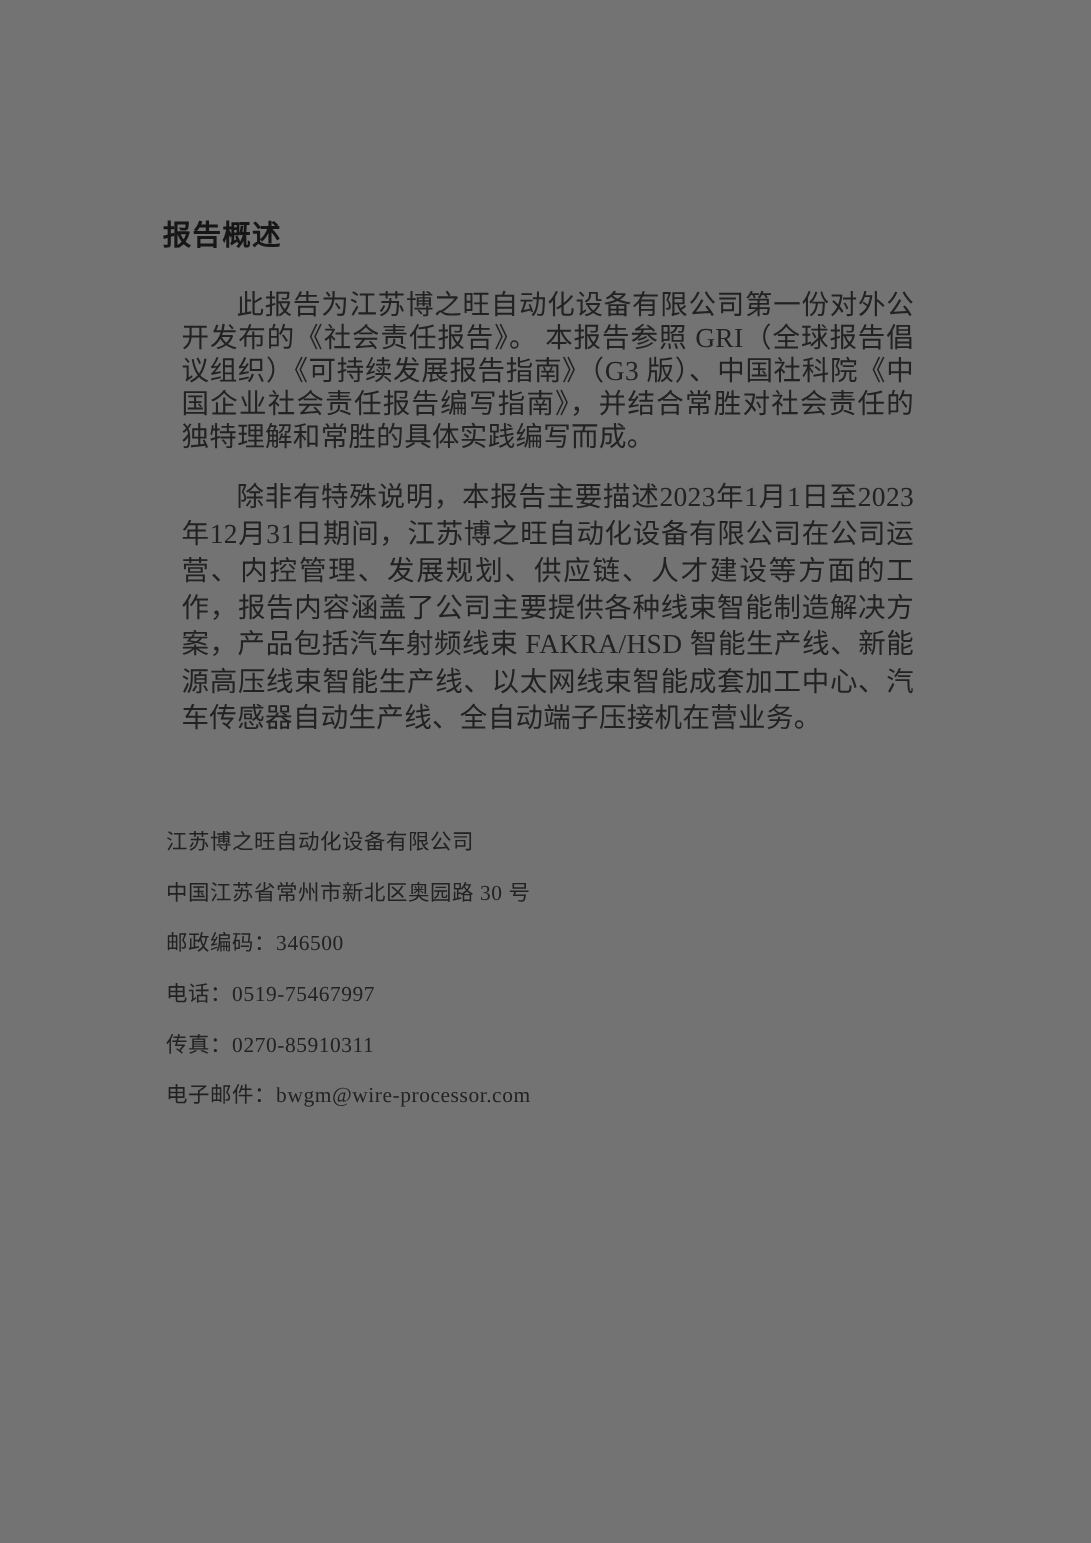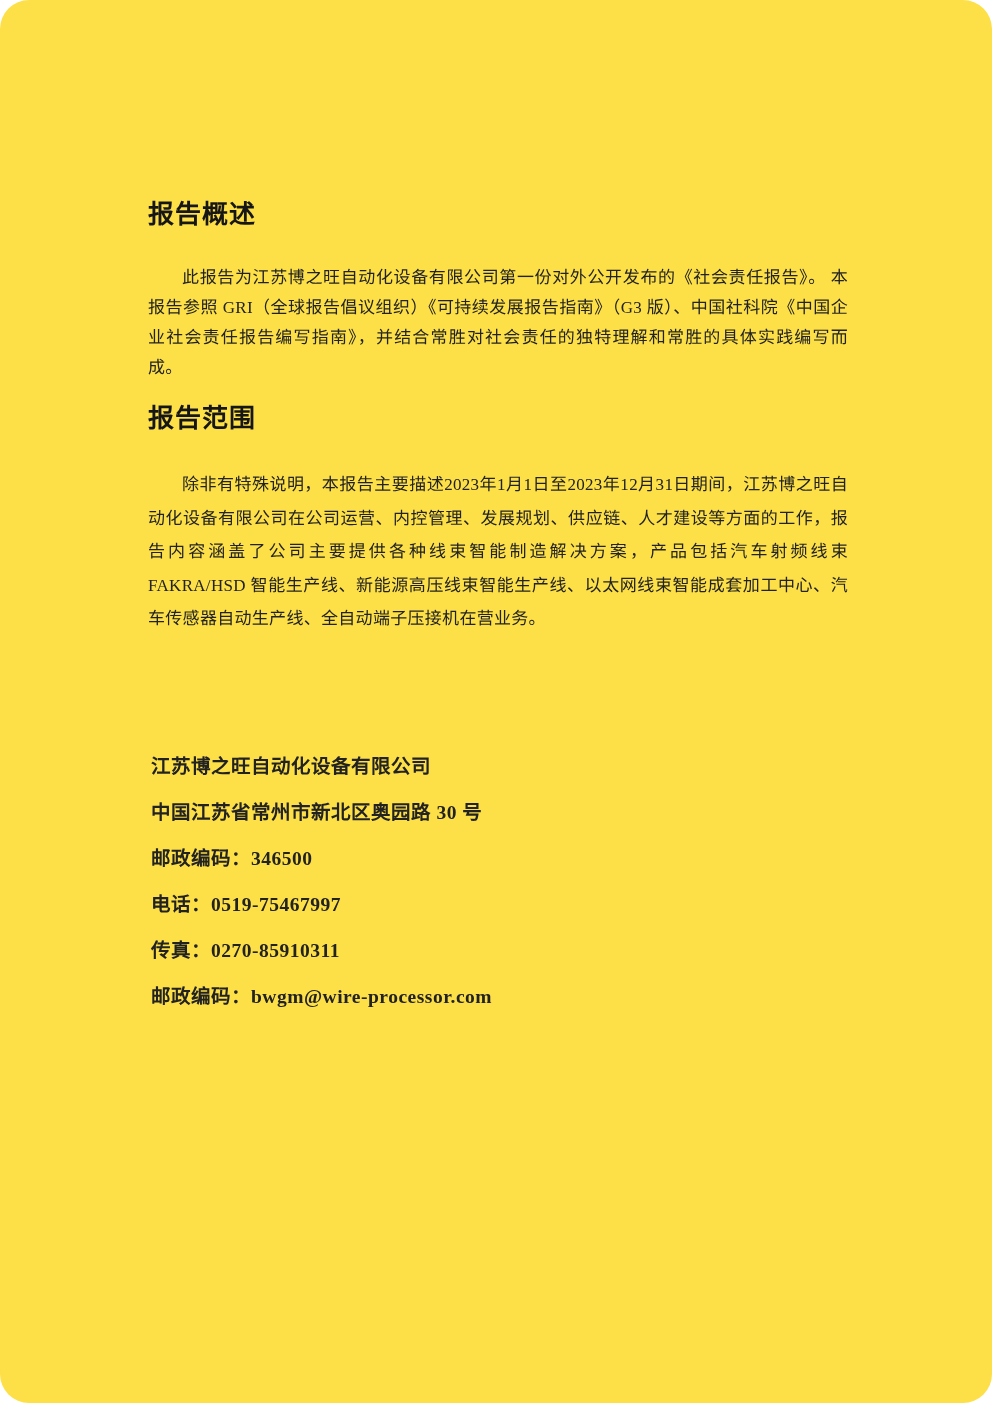--- a/index.html
+++ b/index.html
@@ -4,47 +4,46 @@
 <style>
   html, body {
     margin: 0;
     padding: 0;
     background: #ffffff;
   }
   .page {
     position: relative;
     width: 992px;
     height: 1403px;
-    background: #fde047;
+    background: #737373;
     overflow: hidden;
     font-family: "Liberation Serif", "DejaVu Serif", serif;
     color: #1e1e1e;
-    border-radius: 29px;
   }
   .section {
     position: absolute;
     left: 148px;
     width: 700px;
   }
   .section-overview { top: 198px; }
   .section-scope    { top: 402px; }
   .section-heading {
     margin: 0;
     font-family: "Liberation Sans", "DejaVu Sans", sans-serif;
     font-weight: bold;
     font-size: 26px;
     line-height: 32px;
     color: #161616;
     letter-spacing: 1px;
   }
   .body-paragraph {
-    margin: 0;
+    margin: 17px;
     text-indent: 2em;
     text-align: justify;
-    font-size: 17px;
+    font-size: 25px;
     color: #222222;
     letter-spacing: 0.3px;
   }
   .section-overview .body-paragraph {
     margin-top: 33px;
     line-height: 30px;
   }
   .section-scope .body-paragraph {
     margin-top: 34px;
     line-height: 33.5px;
@@ -55,40 +54,38 @@
     top: 756px;
     width: 700px;
   }
   .contact-line {
     font-size: 19.5px;
     line-height: 22px;
     margin-bottom: 24px;
     color: #222222;
     letter-spacing: 0.5px;
     white-space: nowrap;
-    font-weight: bold;
   }
 </style>
 </head>
 <body>
 
 <div class="page">
 
   <section class="section section-overview">
     <h1 class="section-heading">报告概述</h1>
     <p class="body-paragraph">此报告为江苏博之旺自动化设备有限公司第一份对外公开发布的《社会责任报告》。 本报告参照 GRI（全球报告倡议组织）《可持续发展报告指南》（G3 版）、中国社科院《中国企业社会责任报告编写指南》，并结合常胜对社会责任的独特理解和常胜的具体实践编写而成。</p>
   </section>
 
   <section class="section section-scope">
-    <h1 class="section-heading">报告范围</h1>
     <p class="body-paragraph">除非有特殊说明，本报告主要描述2023年1月1日至2023年12月31日期间，江苏博之旺自动化设备有限公司在公司运营、内控管理、发展规划、供应链、人才建设等方面的工作，报告内容涵盖了公司主要提供各种线束智能制造解决方案，产品包括汽车射频线束 FAKRA/HSD 智能生产线、新能源高压线束智能生产线、以太网线束智能成套加工中心、汽车传感器自动生产线、全自动端子压接机在营业务。</p>
   </section>
 
   <div class="contact-block">
     <div class="contact-line">江苏博之旺自动化设备有限公司</div>
     <div class="contact-line">中国江苏省常州市新北区奥园路 30 号</div>
     <div class="contact-line">邮政编码：346500</div>
     <div class="contact-line">电话：0519-75467997</div>
     <div class="contact-line">传真：0270-85910311</div>
-    <div class="contact-line">邮政编码：bwgm@wire-processor.com</div>
+    <div class="contact-line">电子邮件：bwgm@wire-processor.com</div>
   </div>
 
 </div>
 
 </body></html>

